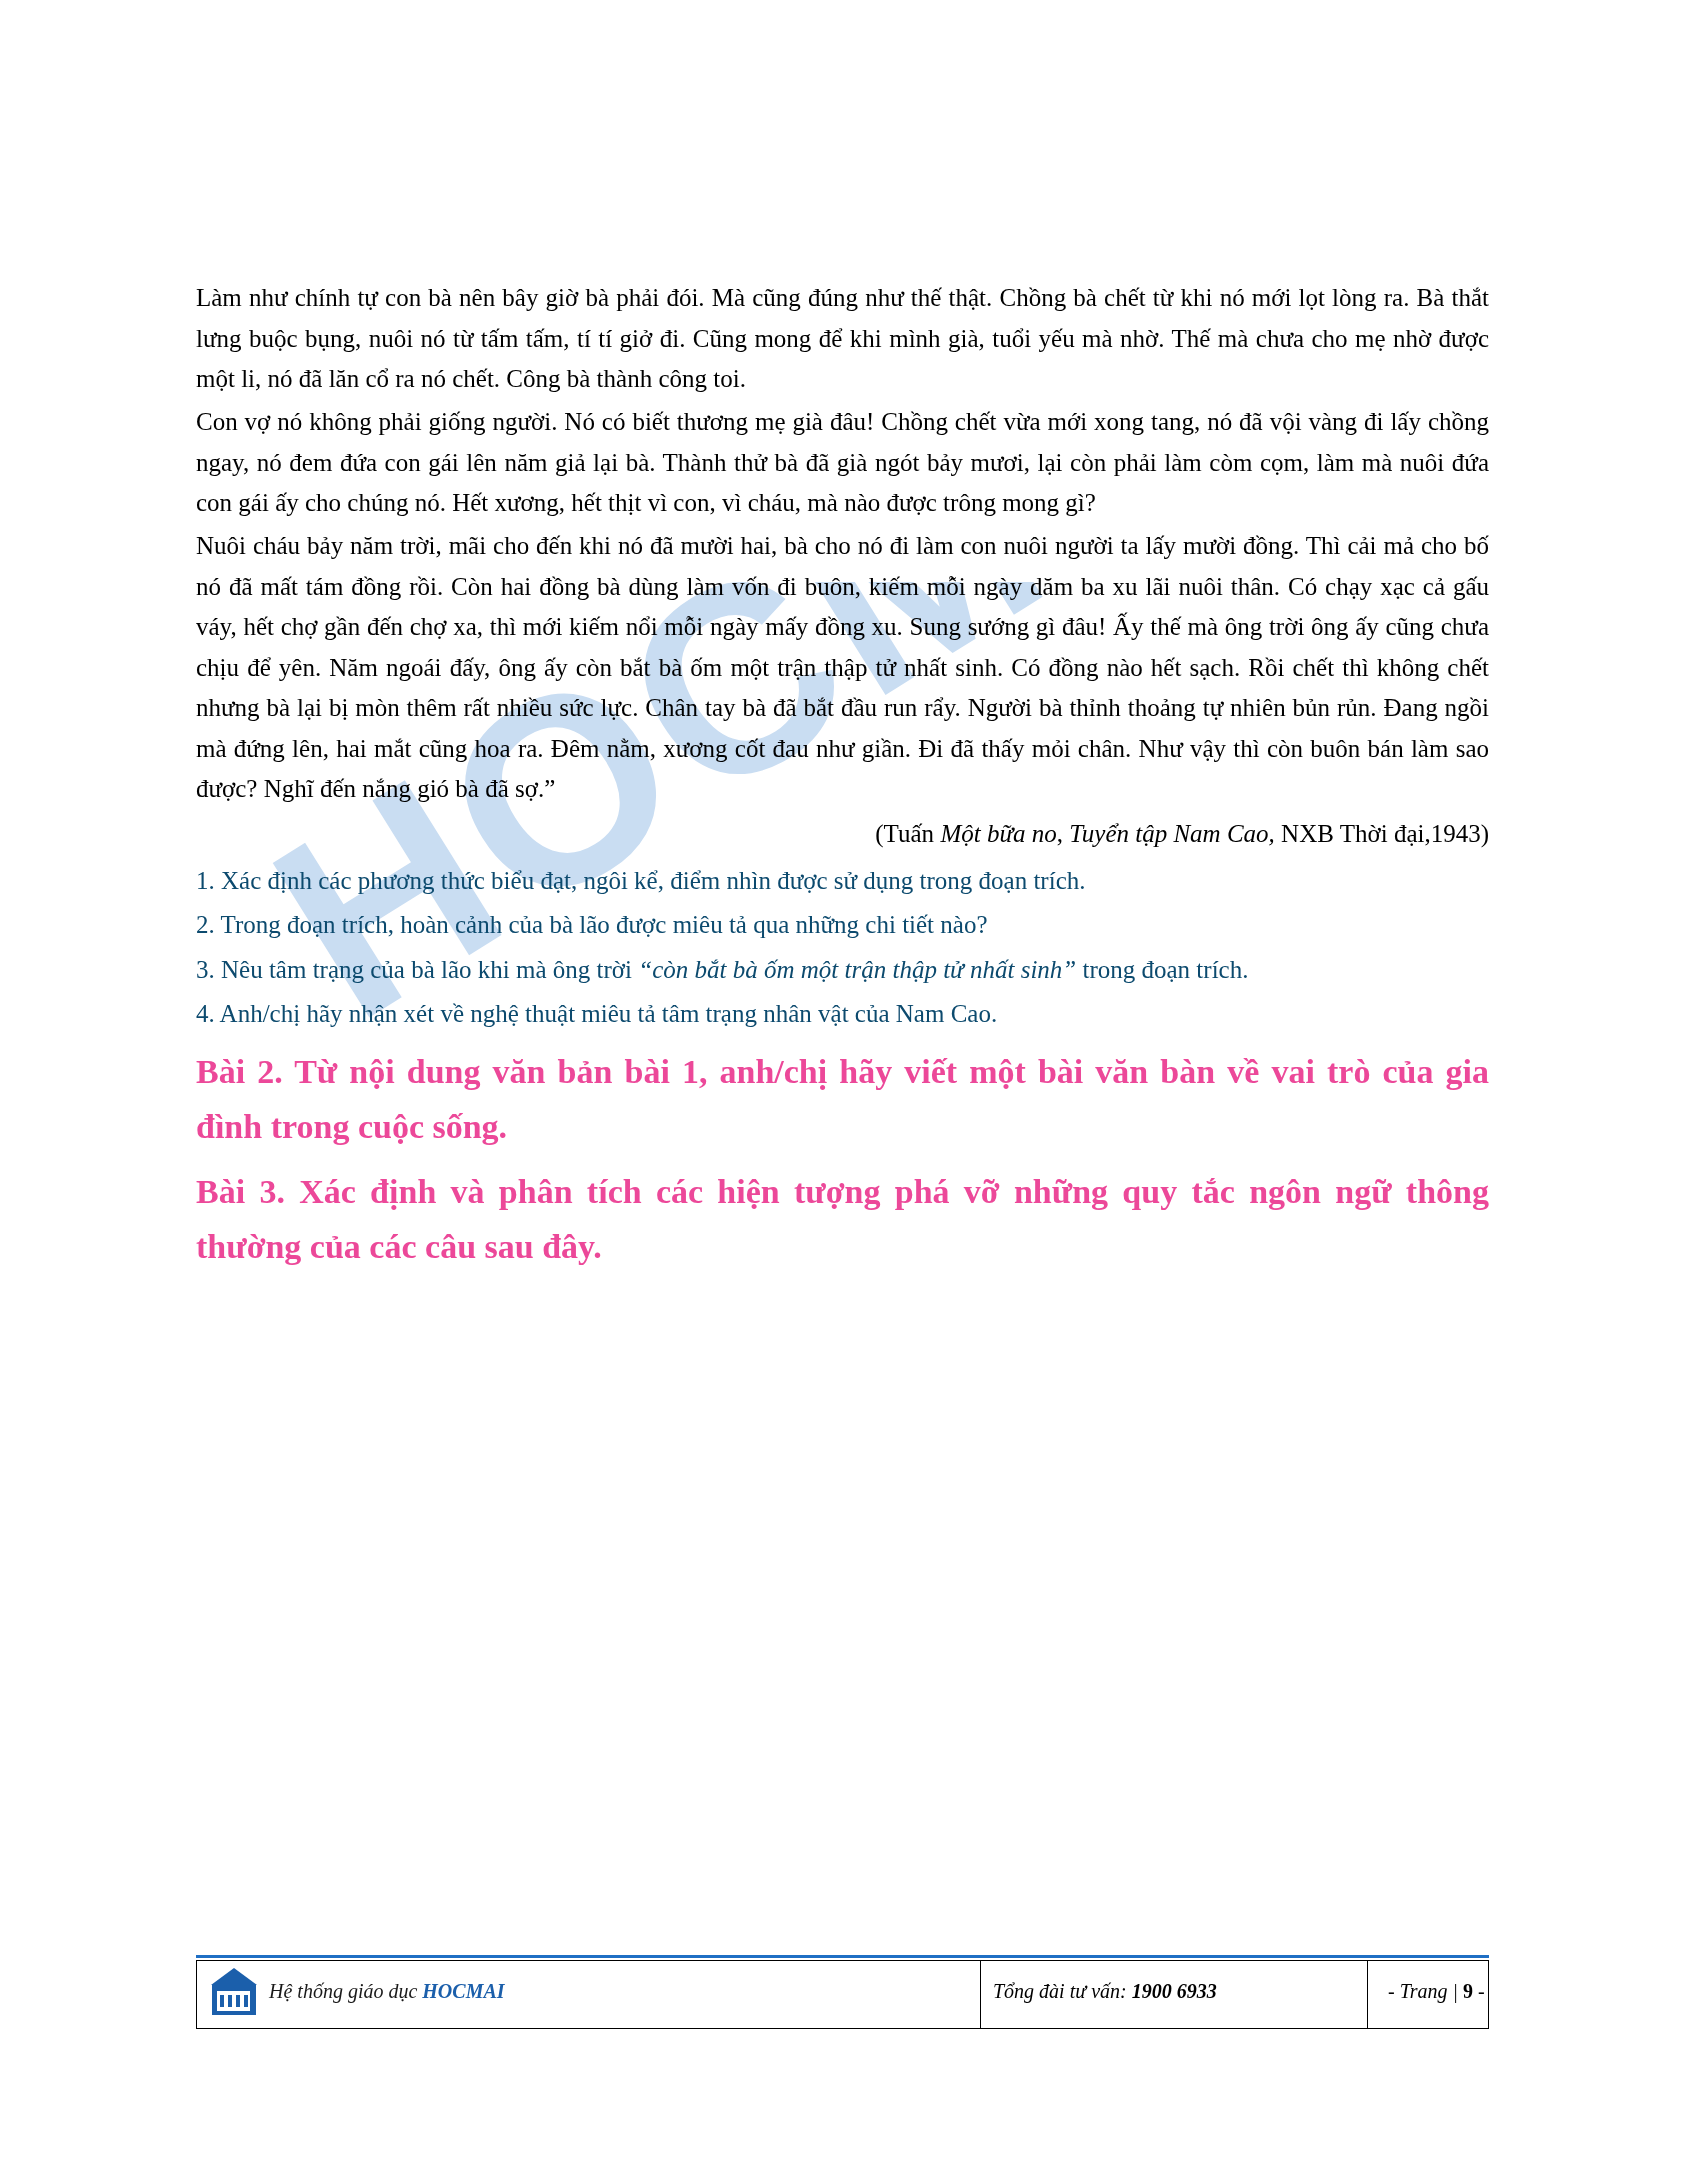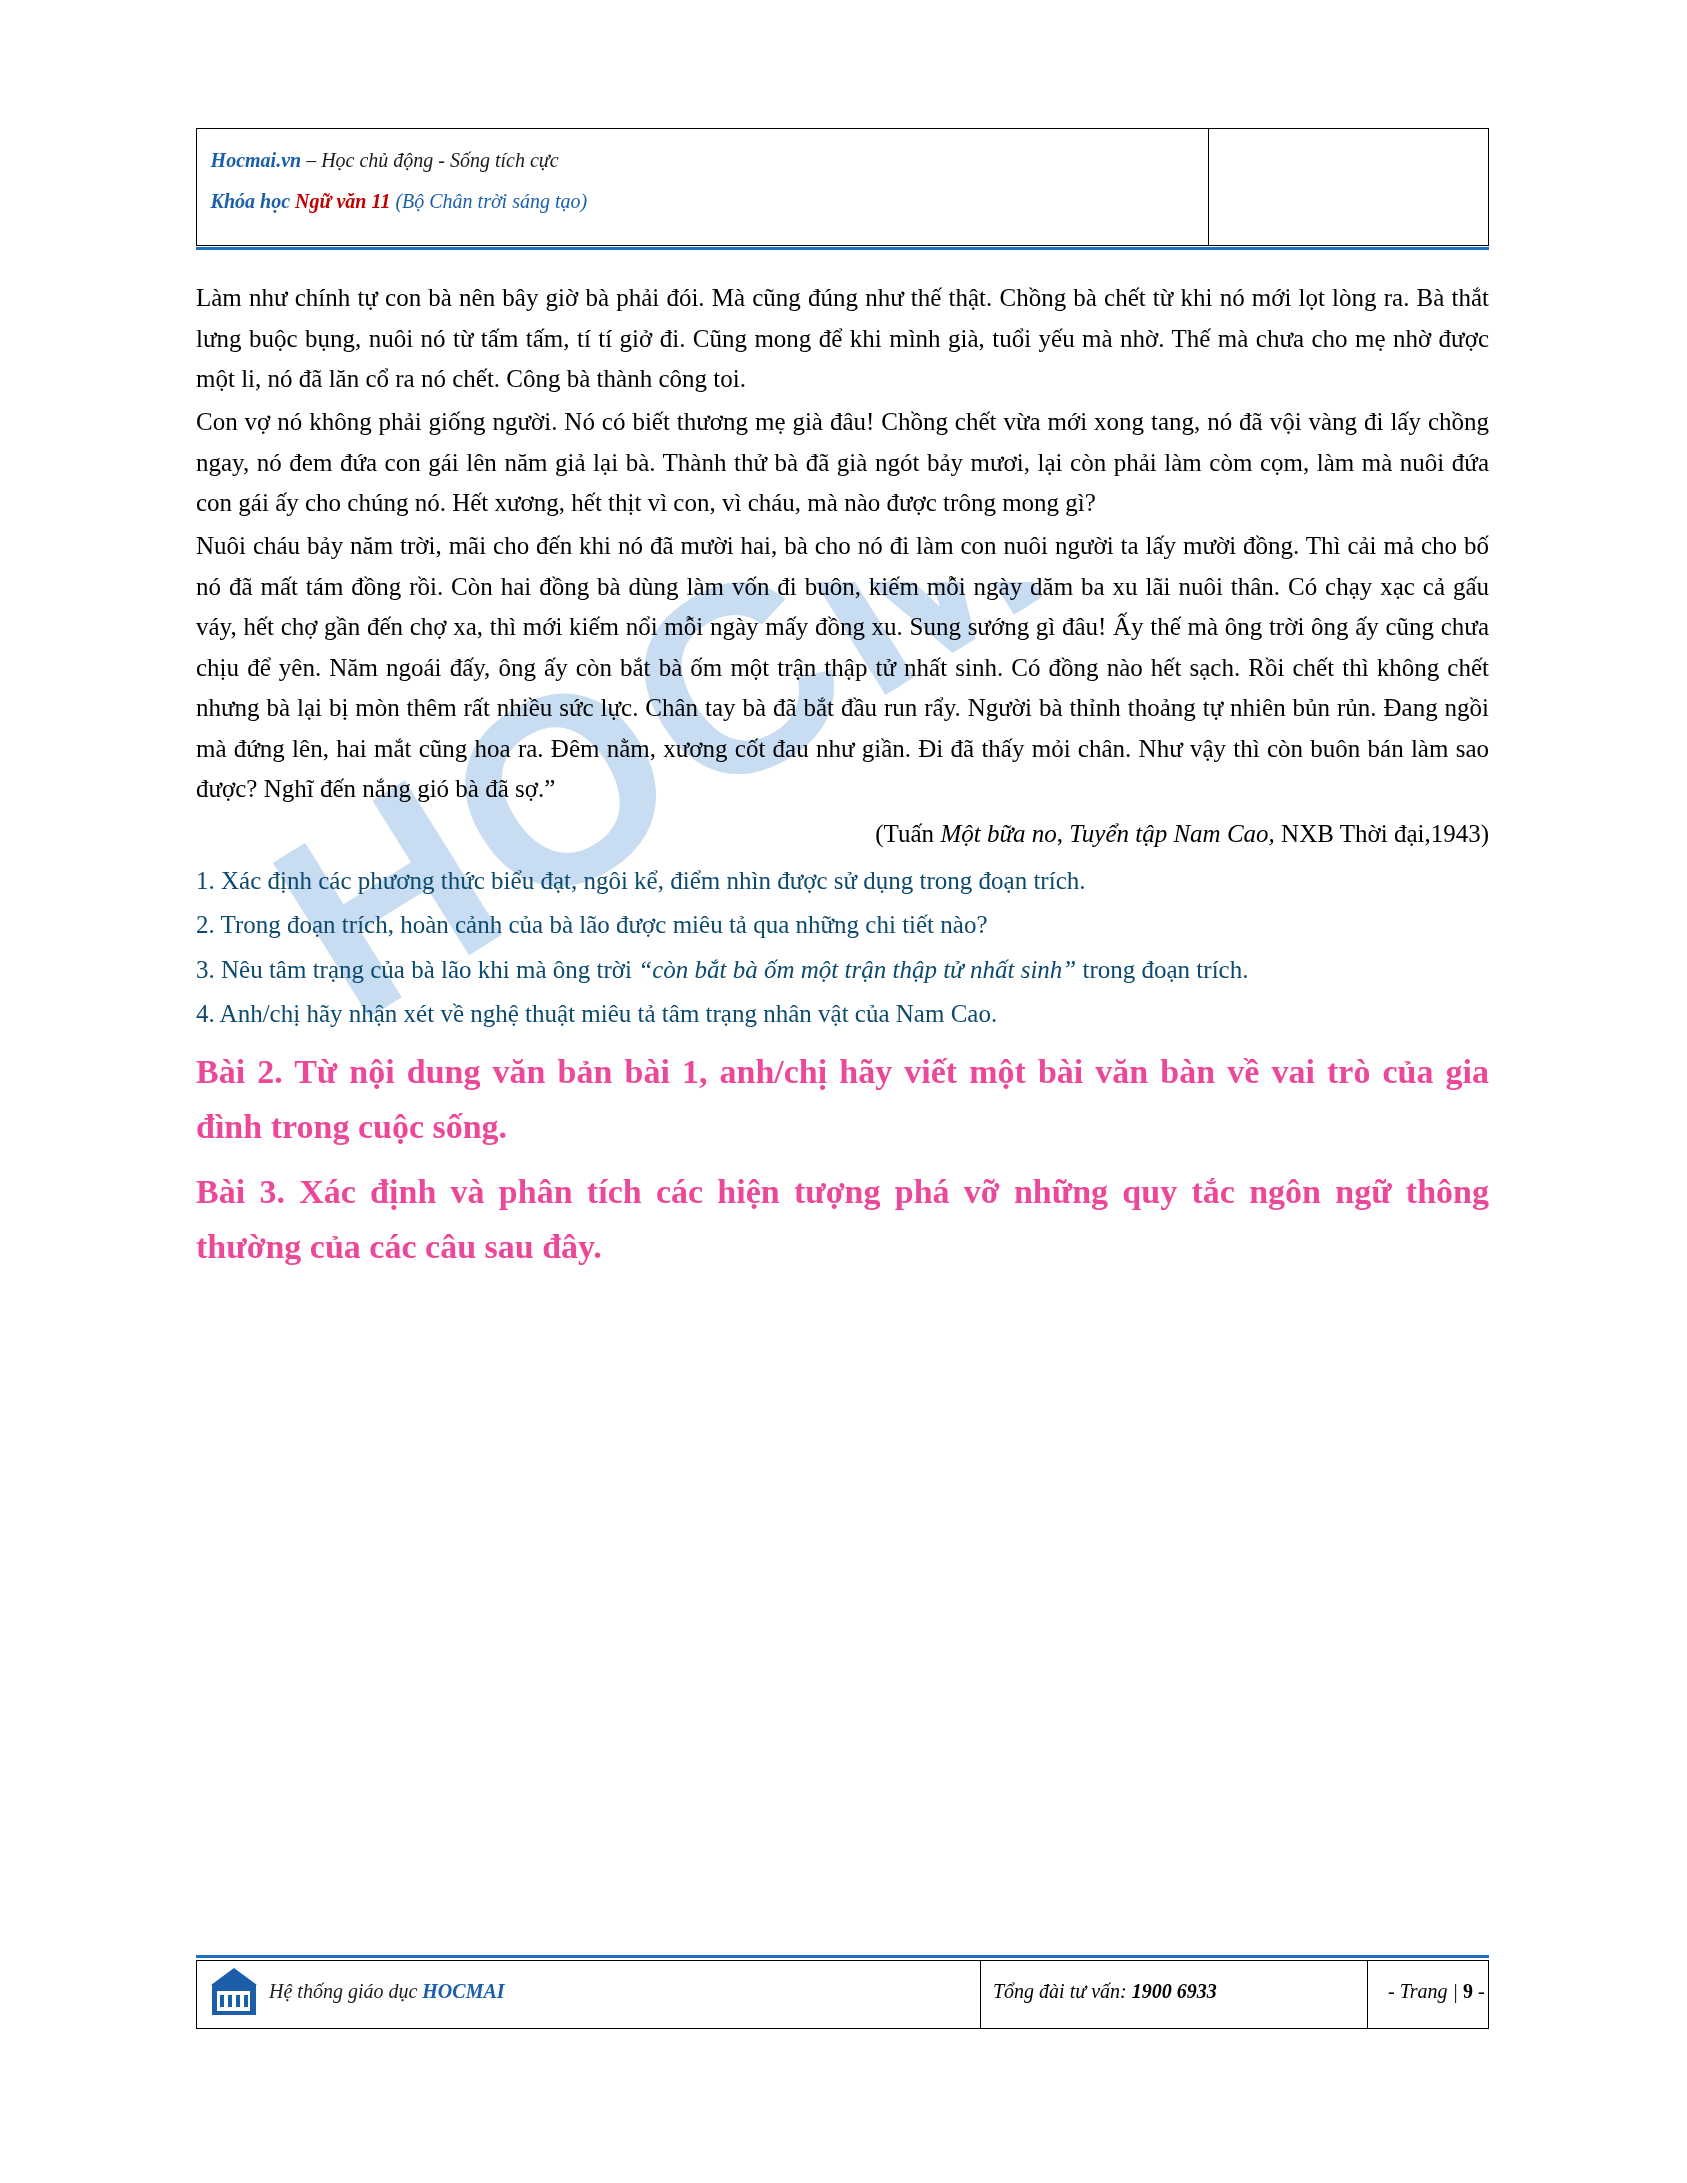--- a/index.html
+++ b/index.html
@@ -263,31 +263,20 @@
 </style>
 </head>
 <body>
 
 <div class="page">
 
   <div class="watermark">
     <span>HOCMAI</span>
   </div>
 
-  <div class="header">
-    <div class="header-box"></div>
-    <div class="header-divider"></div>
-    <div class="header-underline"></div>
-    <div class="header-line1">
-      <span class="brand">Hocmai.vn</span><span> – Học chủ động - Sống tích cực</span>
-    </div>
-    <div class="header-line2">
-      <span class="course">Khóa học </span><span class="subject">Ngữ văn 11 </span><span class="series">(Bộ Chân trời sáng tạo)</span>
-    </div>
-  </div>
 
   <div class="content">
 
     <p class="para">Làm như chính tự con bà nên bây giờ bà phải đói. Mà cũng đúng như thế thật. Chồng bà chết từ khi nó mới lọt lòng ra. Bà thắt lưng buộc bụng, nuôi nó từ tấm tấm, tí tí giở đi. Cũng mong để khi mình già, tuổi yếu mà nhờ. Thế mà chưa cho mẹ nhờ được một li, nó đã lăn cổ ra nó chết. Công bà thành công toi.</p>
     <p class="para">Con vợ nó không phải giống người. Nó có biết thương mẹ già đâu! Chồng chết vừa mới xong tang, nó đã vội vàng đi lấy chồng ngay, nó đem đứa con gái lên năm giả lại bà. Thành thử bà đã già ngót bảy mươi, lại còn phải làm còm cọm, làm mà nuôi đứa con gái ấy cho chúng nó. Hết xương, hết thịt vì con, vì cháu, mà nào được trông mong gì?</p>
     <p class="para">Nuôi cháu bảy năm trời, mãi cho đến khi nó đã mười hai, bà cho nó đi làm con nuôi người ta lấy mười đồng. Thì cải mả cho bố nó đã mất tám đồng rồi. Còn hai đồng bà dùng làm vốn đi buôn, kiếm mỗi ngày dăm ba xu lãi nuôi thân. Có chạy xạc cả gấu váy, hết chợ gần đến chợ xa, thì mới kiếm nổi mỗi ngày mấy đồng xu. Sung sướng gì đâu! Ấy thế mà ông trời ông ấy cũng chưa chịu để yên. Năm ngoái đấy, ông ấy còn bắt bà ốm một trận thập tử nhất sinh. Có đồng nào hết sạch. Rồi chết thì không chết nhưng bà lại bị mòn thêm rất nhiều sức lực. Chân tay bà đã bắt đầu run rẩy. Người bà thỉnh thoảng tự nhiên bủn rủn. Đang ngồi mà đứng lên, hai mắt cũng hoa ra. Đêm nằm, xương cốt đau như giần. Đi đã thấy mỏi chân. Như vậy thì còn buôn bán làm sao được? Nghĩ đến nắng gió bà đã sợ.”</p>
 
     <p class="source">
       <span>(Tuấn </span><span class="it">Một bữa no</span><span>, </span><span class="it">Tuyển tập Nam Cao,</span><span> NXB Thời đại,1943)</span>
     </p>

